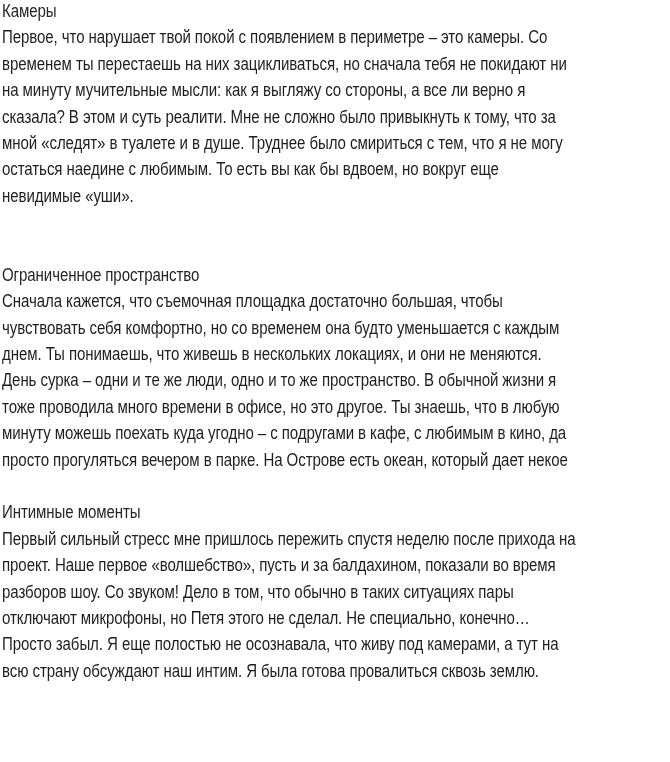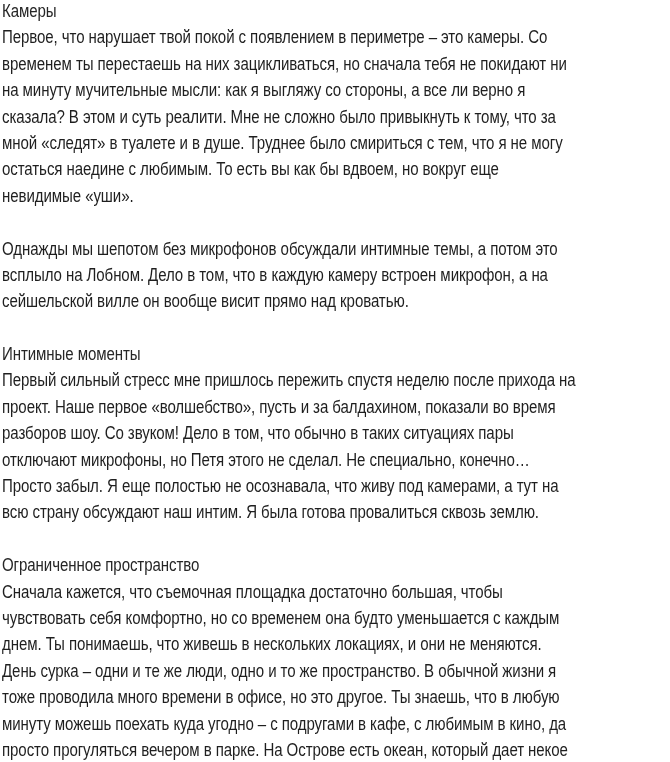--- a/index.html
+++ b/index.html
@@ -53,50 +53,45 @@
     <div class="paragraph">
       <span class="line">Первое, что нарушает твой покой с появлением в периметре – это камеры. Со</span>
       <span class="line">временем ты перестаешь на них зацикливаться, но сначала тебя не покидают ни</span>
       <span class="line">на минуту мучительные мысли: как я выгляжу со стороны, а все ли верно я</span>
       <span class="line">сказала? В этом и суть реалити. Мне не сложно было привыкнуть к тому, что за</span>
       <span class="line">мной «следят» в туалете и в душе. Труднее было смириться с тем, что я не могу</span>
       <span class="line">остаться наедине с любимым. То есть вы как бы вдвоем, но вокруг еще</span>
       <span class="line">невидимые «уши».</span>
     </div>
     <div class="para-gap"></div>
-    <div class="paragraph">
-      <span class="line">Однажды мы шепотом без микрофонов обсуждали интимные темы, а потом это</span>
-      <span class="line">всплыло на Лобном. Дело в том, что в каждую камеру встроен микрофон, а на</span>
-      <span class="line">сейшельской вилле он вообще висит прямо над кроватью.</span>
-    </div>
-  </div>
-
-  <div class="section">
-    <div class="heading">
-      <span class="line">Интимные моменты</span>
-    </div>
-    <div class="paragraph">
-      <span class="line">Первый сильный стресс мне пришлось пережить спустя неделю после прихода на</span>
-      <span class="line">проект. Наше первое «волшебство», пусть и за балдахином, показали во время</span>
-      <span class="line">разборов шоу. Со звуком! Дело в том, что обычно в таких ситуациях пары</span>
-      <span class="line">отключают микрофоны, но Петя этого не сделал. Не специально, конечно…</span>
-      <span class="line">Просто забыл. Я еще полостью не осознавала, что живу под камерами, а тут на</span>
-      <span class="line">всю страну обсуждают наш интим. Я была готова провалиться сквозь землю.</span>
-    </div>
   </div>
 
   <div class="section">
     <div class="heading">
       <span class="line">Ограниченное пространство</span>
     </div>
     <div class="paragraph">
       <span class="line">Сначала кажется, что съемочная площадка достаточно большая, чтобы</span>
       <span class="line">чувствовать себя комфортно, но со временем она будто уменьшается с каждым</span>
       <span class="line">днем. Ты понимаешь, что живешь в нескольких локациях, и они не меняются.</span>
       <span class="line">День сурка – одни и те же люди, одно и то же пространство. В обычной жизни я</span>
       <span class="line">тоже проводила много времени в офисе, но это другое. Ты знаешь, что в любую</span>
       <span class="line">минуту можешь поехать куда угодно – с подругами в кафе, с любимым в кино, да</span>
       <span class="line">просто прогуляться вечером в парке. На Острове есть океан, который дает некое</span>
 
     </div>
   </div>
 
+  <div class="section">
+    <div class="heading">
+      <span class="line">Интимные моменты</span>
+    </div>
+    <div class="paragraph">
+      <span class="line">Первый сильный стресс мне пришлось пережить спустя неделю после прихода на</span>
+      <span class="line">проект. Наше первое «волшебство», пусть и за балдахином, показали во время</span>
+      <span class="line">разборов шоу. Со звуком! Дело в том, что обычно в таких ситуациях пары</span>
+      <span class="line">отключают микрофоны, но Петя этого не сделал. Не специально, конечно…</span>
+      <span class="line">Просто забыл. Я еще полостью не осознавала, что живу под камерами, а тут на</span>
+      <span class="line">всю страну обсуждают наш интим. Я была готова провалиться сквозь землю.</span>
+    </div>
+  </div>
+
 </div>
 
 </body></html>

